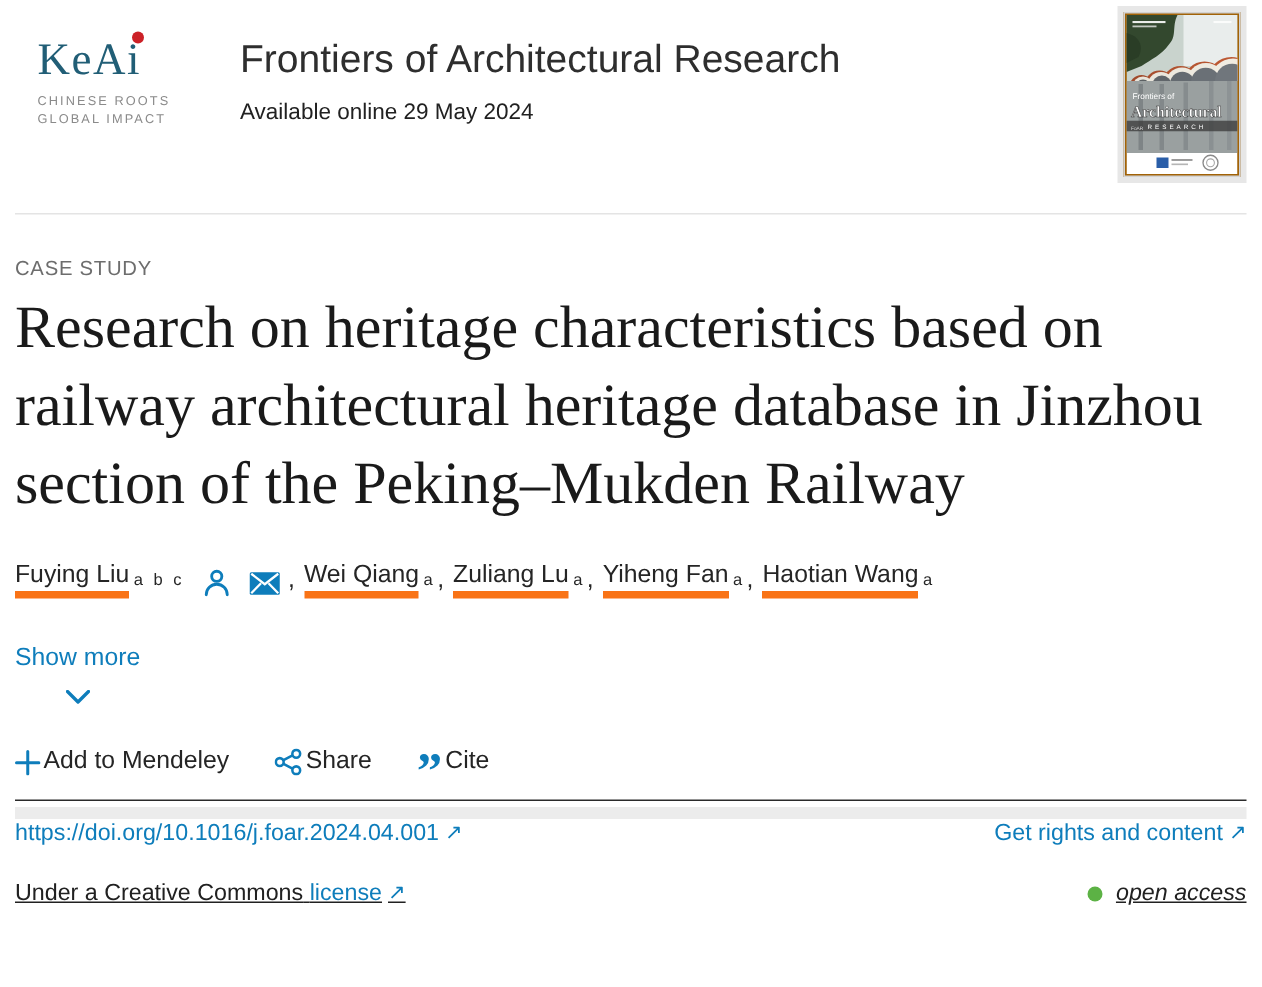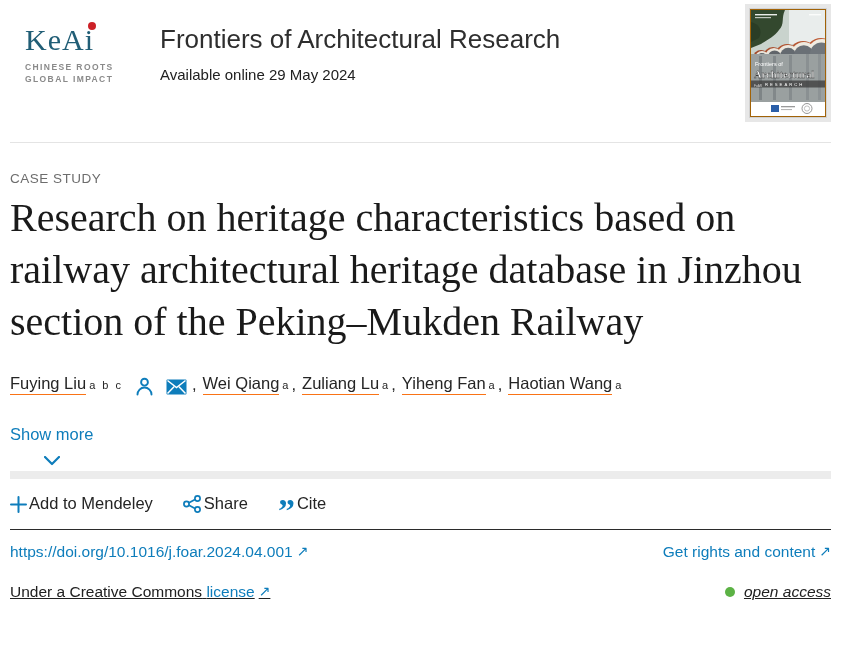--- a/index.html
+++ b/index.html
@@ -1,25 +1,25 @@
 <!DOCTYPE html>
 <html><head>
 <meta charset="utf-8">
 <style>
   * { margin:0; padding:0; box-sizing:border-box; }
   html,body { width:841px; height:658px; background:#fff; overflow:hidden;
               font-family:"Liberation Sans", sans-serif; }
-  .page { position:relative; width:841px; height:479px; padding:0 10px; }
+  .page { position:relative; width:841px; height:546px; padding:0 10px; }
 
   
   .header { display:flex; align-items:flex-start; height:142px; position:relative; }
   .logo-block { width:150px; padding:25px 0 0 15px; flex:none; cursor:pointer; }
   .logo-brand { font-family:"Liberation Serif", serif; font-size:30px; color:#215e76; letter-spacing:1px; line-height:1; position:relative; display:inline-block; }
   .logo-dot { position:absolute; top:-1px; right:-2px; width:8px; height:8px; border-radius:50%; background:#cc2127; }
-  .logo-tagline { margin-top:6px; font-size:8.5px; color:#8a8a8a; letter-spacing:1.4px; line-height:1.45; font-weight:bold; }
+  .logo-tagline { margin-top:6px; font-size:8.5px; color:#8a8a8a; letter-spacing:1.4px; line-height:1.45; font-weight:normal; }
   .header-center { flex:1; text-align:left; padding-top:24px; }
   .journal-title { font-size:26px; color:#2e2e2e; display:inline-block; cursor:pointer; }
   .avail { margin-top:11px; font-size:15px; color:#212121; }
   .inpress-row { margin-top:10px; display:flex; justify-content:center; align-items:center; gap:14px; }
   .inpress { color:#0e7dbb; font-size:16px; }
   .q-icon { width:19px; height:19px; border:1.6px solid #333; border-radius:50%; color:#333;
             font-size:12px; font-weight:bold; display:inline-flex; align-items:center; justify-content:center; cursor:pointer; }
   .whats-this { color:#212121; font-size:15.5px; border-bottom:1px solid #2e2e2e; padding-bottom:1px; cursor:pointer; }
 
   
@@ -31,21 +31,21 @@
   .divider-light { border:none; border-top:1px solid #e4e4e4; margin-top:0; }
   .divider-dark  { border:none; border-top:1px solid #2b2b2b; }
 
   
   .main { padding-top:28px; }
   .category { font-size:13.5px; color:#6d6d6d; letter-spacing:.5px; }
   .art-title { margin-top:6px; font-family:"Liberation Serif", serif; font-weight:400;
                font-size:40px; line-height:52px; color:#1a1a1a; max-width:818px; }
 
   .authors { margin-top:26px; font-size:16.5px; color:#252525; display:flex; flex-wrap:wrap; align-items:center; }
-  .author-name { border-bottom:1px solid #f97316; padding-bottom:1px; cursor:pointer; }
+  .author-name { border-bottom:5px solid #f97316; padding-bottom:1px; cursor:pointer; }
   .author-sup { font-size:11px; color:#252525; vertical-align:super; margin-left:3px; letter-spacing:2px; }
   .author-sep { margin:0 6px 0 1px; }
   .a-icon { display:inline-flex; margin:0 4px; cursor:pointer; position:relative; top:2px; }
 
   .show-more { margin-top:30px; display:inline-flex; align-items:center; gap:12px;
                color:#0e7dbb; font-size:16.5px; cursor:pointer;flex-direction:column; }
 
   .actions { margin-top:28px; display:flex; align-items:center; gap:30px; font-size:16.5px; color:#252525; }
   .action { display:inline-flex; align-items:flex-end; gap:2px; cursor:pointer; }
   .cite-glyph { font-family:"Liberation Serif", serif; font-weight:bold; color:#0e7dbb;

